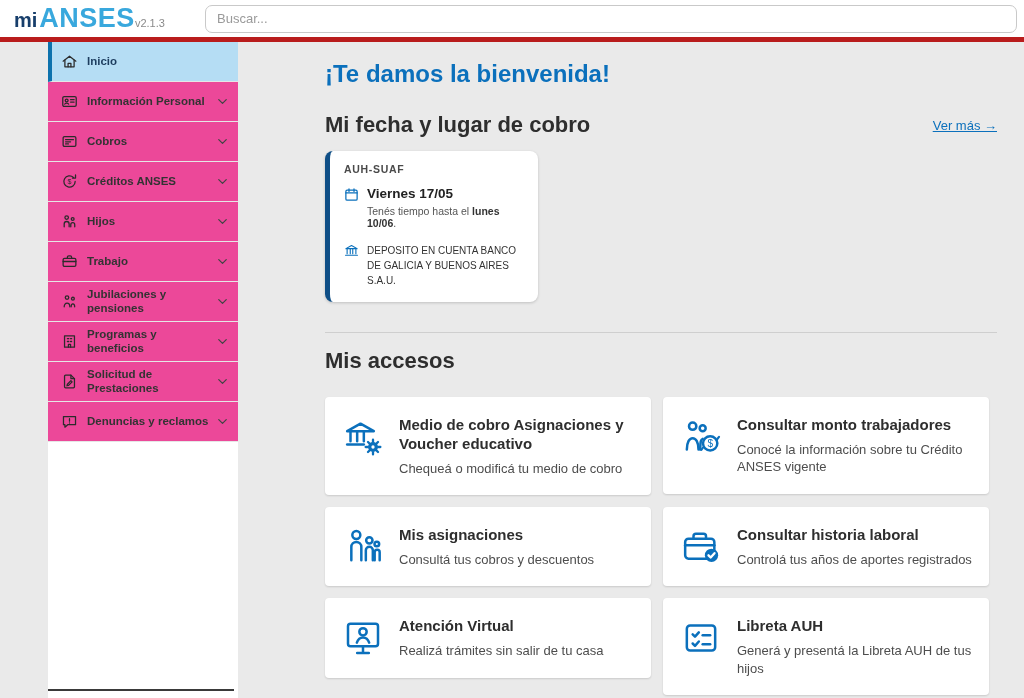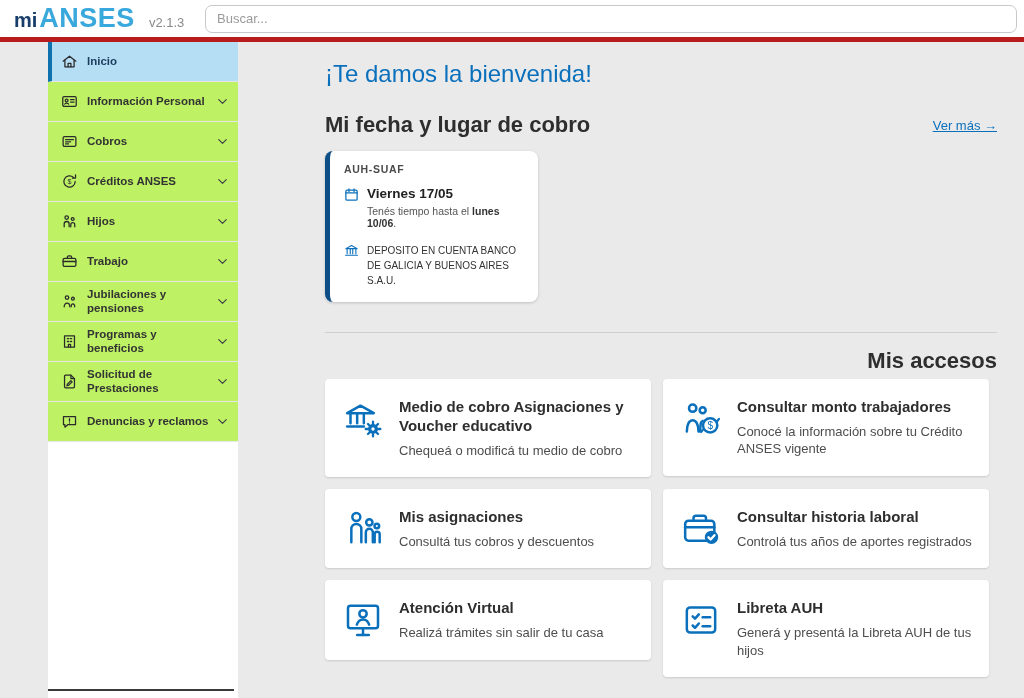--- a/index.html
+++ b/index.html
@@ -17,42 +17,42 @@
     position: absolute; top: 0; left: 0;
     width: 1024px; height: 42px;
     background: #fff;
     display: flex; align-items: center;
     z-index: 20;
     border-bottom: 5px solid #b91c1c;
   }
   .logo { display: flex; align-items: baseline; padding-left: 14px; width: 192px; flex: none; cursor: pointer; }
   .logo-mi { color: #173e6b; font-weight: bold; font-size: 20px; margin-right: 2px; }
   .logo-anses { color: #39a8dd; font-weight: bold; font-size: 27px; letter-spacing: 0.5px; }
-  .logo-version { color: #8a8a8a; font-size: 13px; margin-left: 14px; }
+  .logo-version { color: #8a8a8a; font-size: 11px; margin-left: 0; }
   .search-wrap { flex: 1; padding: 0 7px 0 13px; }
   .search-input {
     width: 100%; height: 28px;
     border: 1px solid #c9c9c9; border-radius: 7px;
     padding: 0 11px; font-size: 13px; color: #333;
     font-family: "Liberation Sans", sans-serif;
     outline: none; background: #fff;
   }
   .search-input::placeholder { color: #9a9a9a; }
 
   
   .sidebar {
     position: absolute; top: 42px; left: 0;
     width: 190px; height: 656px;
     background: #fff; z-index: 10; margin-left: 48px;
   }
   .menu-item {
     display: flex; align-items: center;
     height: 40px; padding: 0 8px 0 13px;
     border-bottom: 1px solid #e6e6e6;
-    background: #bef264; cursor: pointer;
+    background: #ec4899; cursor: pointer;
   }
   .menu-item.active {
     background: #b5ddf4;
     border-left: 4px solid #0d72ad;
     padding-left: 9px;
   }
   .mi-icon { width: 17px; height: 17px; margin-right: 9px; color: #2b2b2b; flex: none; }
   .mi-icon svg { width: 100%; height: 100%; display: block; }
   .mi-label { font-size: 11.5px; font-weight: bold; color: #333; flex: 1; line-height: 1.15; }
   .menu-item.active .mi-label { color: #1d3d5f; }
@@ -64,21 +64,21 @@
   }
 
   
   .main {
     position: absolute; top: 42px; left: 190px;
     width: 834px; height: 656px;
     background: #eaeaea; overflow: hidden;
   }
   .content { margin-left: 135px; width: 672px; padding-top: 18px; }
 
-  .welcome { color: #0b70bc; font-size: 24px; font-weight: normal; margin-bottom: 24px; }
+  .welcome { color: #0b70bc; font-size: 24px; font-weight: bold; margin-bottom: 24px; }
 
   .section-head { display: flex; align-items: center; justify-content: space-between; margin-bottom: 13px; }
   .section-title { font-size: 22px; font-weight: bold; color: #2e2e2e; }
   .ver-mas { color: #0b70bc; font-size: 13px; text-decoration: underline; cursor: pointer; }
 
   
   .pay-card {
     width: 213px; background: #fff;
     border-left: 5px solid #0e4e86;
     border-radius: 8px;
@@ -91,21 +91,21 @@
   .pay-row { display: flex; align-items: flex-start; }
   .pay-icon { width: 15px; height: 15px; color: #0b70bc; margin-right: 8px; flex: none; margin-top: 1px; }
   .pay-icon svg { width: 100%; height: 100%; display: block; }
   .pay-date { font-size: 13.5px; font-weight: bold; color: #222; }
   .pay-deadline { font-size: 10.5px; color: #555; margin: 3px 0 13px 23px; }
   .pay-deadline b { color: #333; }
   .pay-place { font-size: 10px; color: #333; line-height: 1.5; padding-top: 1px; }
 
   .divider { height: 1px; background: #cfcfcf; margin-bottom: 15px; }
 
-  .accesses-title { margin-bottom: 5px; text-align: right; }
+  .accesses-title { margin-bottom: 23px; }
 
   
   .access-grid {
     display: grid;
     grid-template-columns: 326px 326px;
     column-gap: 20px; row-gap: 19px;
     align-items: start;
     gap: 12px;
   }
   .access-card {

